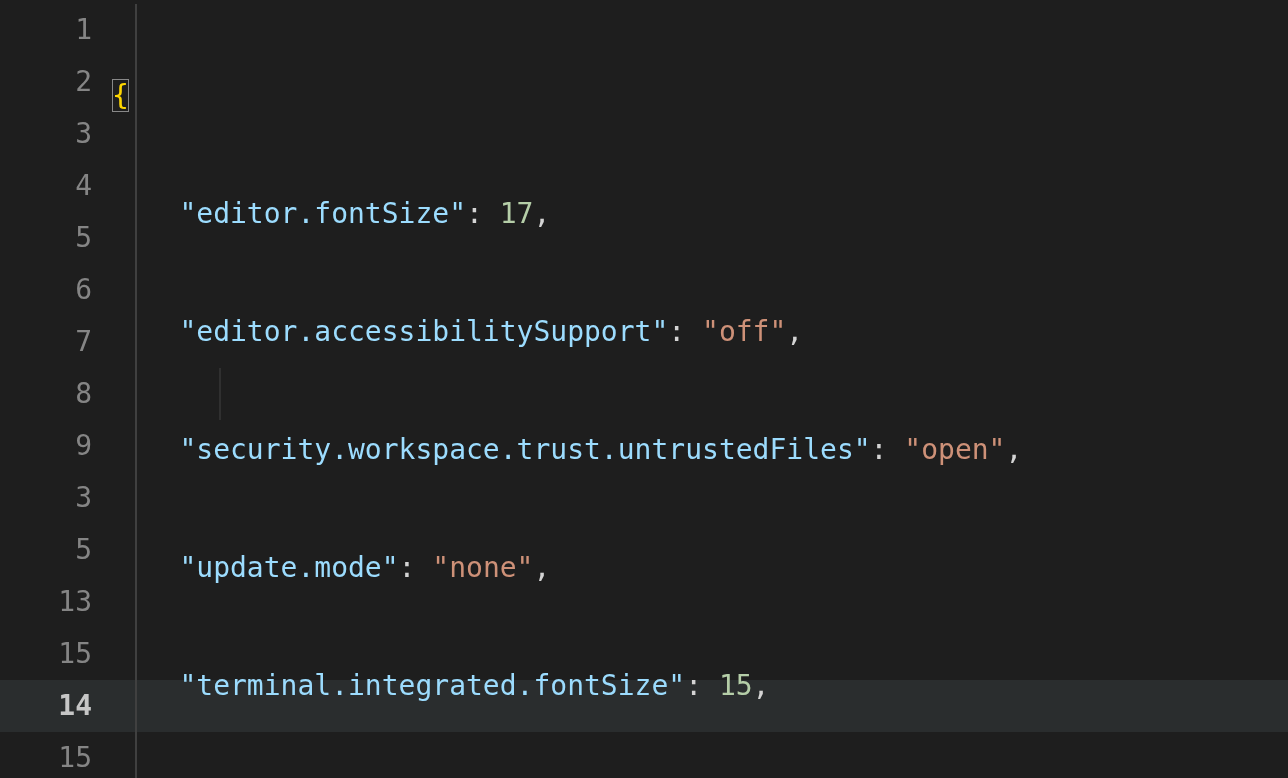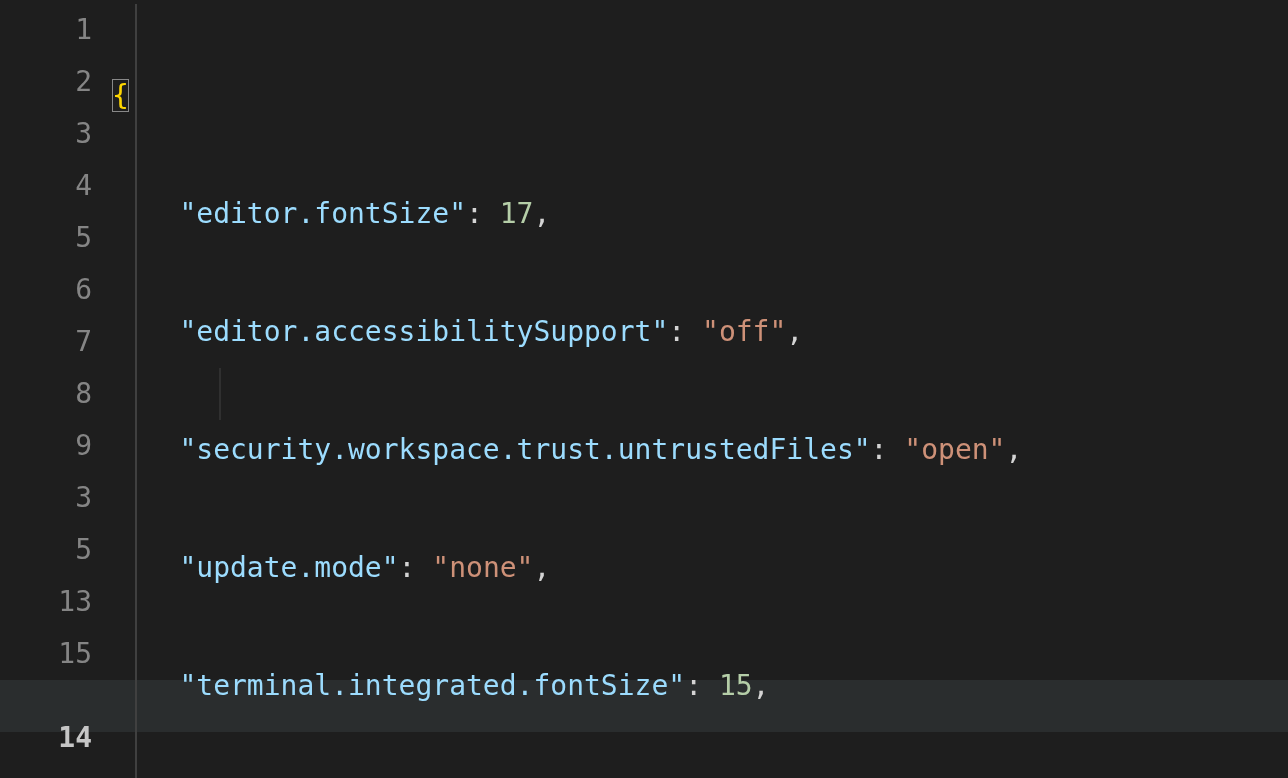--- a/index.html
+++ b/index.html
@@ -37,21 +37,21 @@
     flex:1 1 auto;
     padding:4px 0 4px 2px;
     white-space:pre;
     height:100%;
     box-sizing:border-box;
     position:relative;
     z-index:2;
   }
   .line{height:52px;line-height:52px;}
   .ln{display:block;height:52px;line-height:52px;}
-  .ln-active{color:#c6c6c6;font-weight:600;margin-top:32px;}
+  .ln-active{color:#c6c6c6;font-weight:600;}
   .highlight-row{
     position:absolute;
     left:0;right:0;
     background:#2a2d2e;
     z-index:1;
   }
   .indent-guide{
     position:absolute;
     top:0;bottom:0;
     border-left:2px solid #404040;

